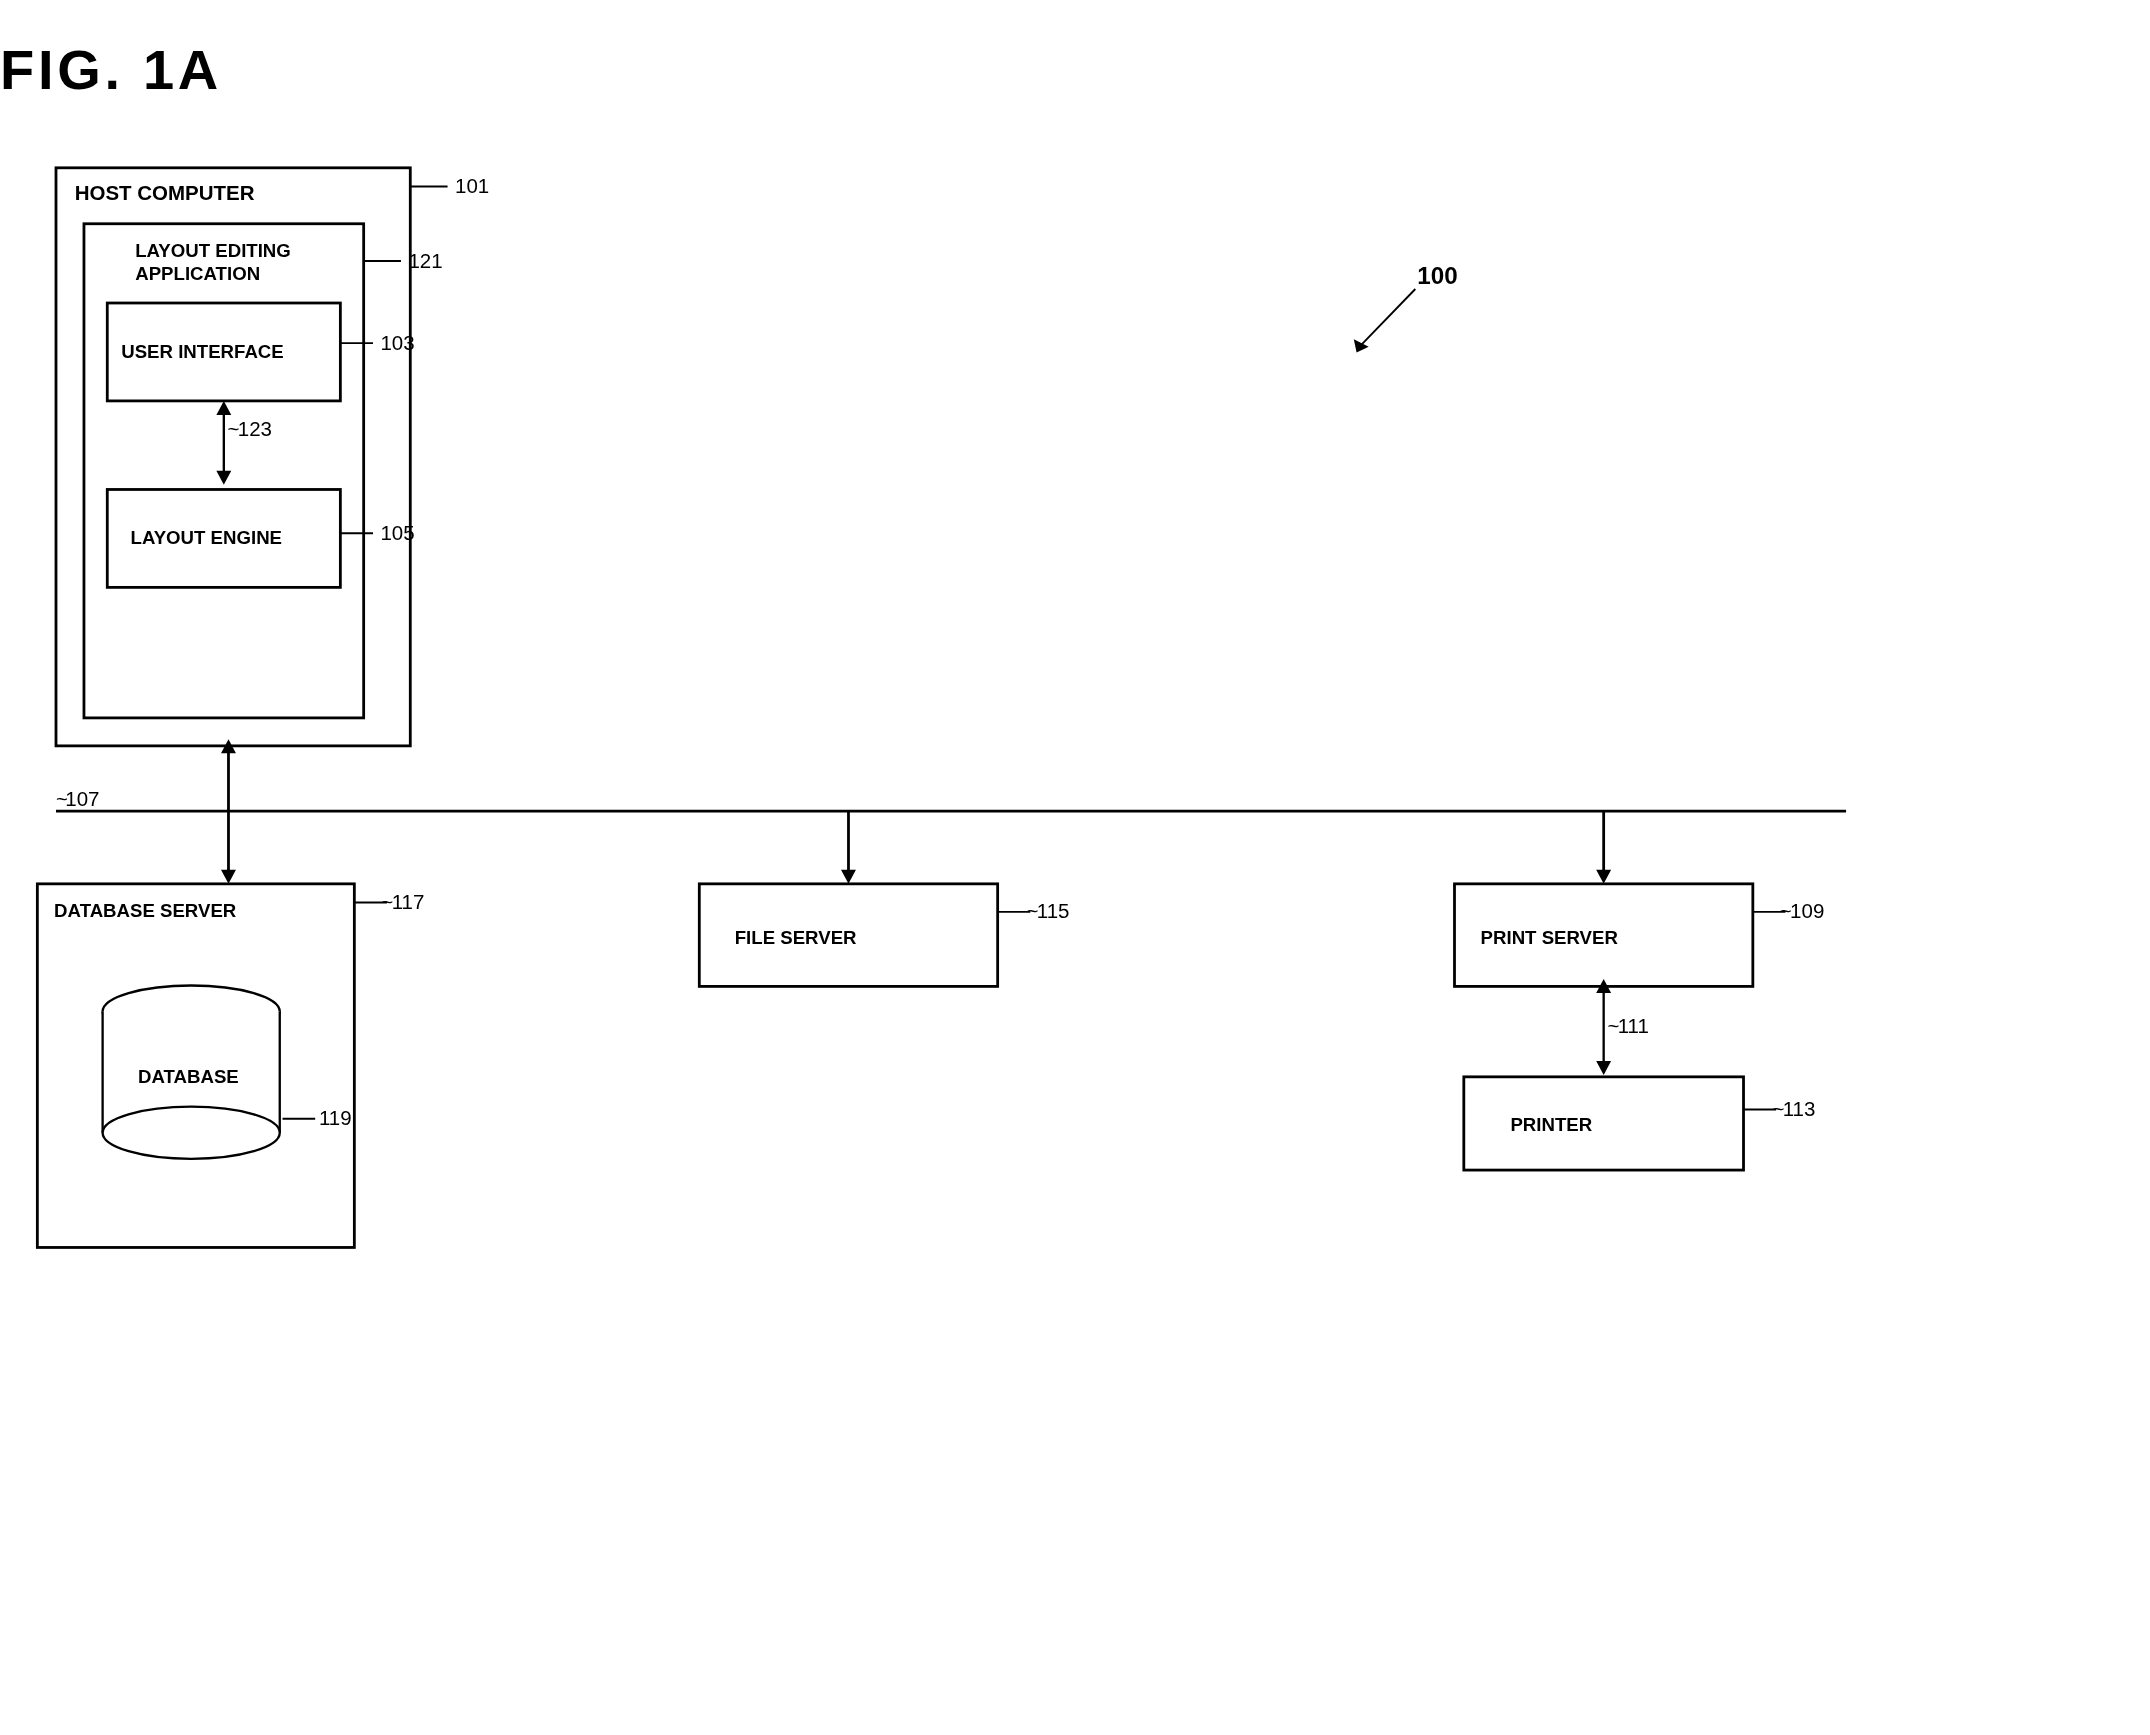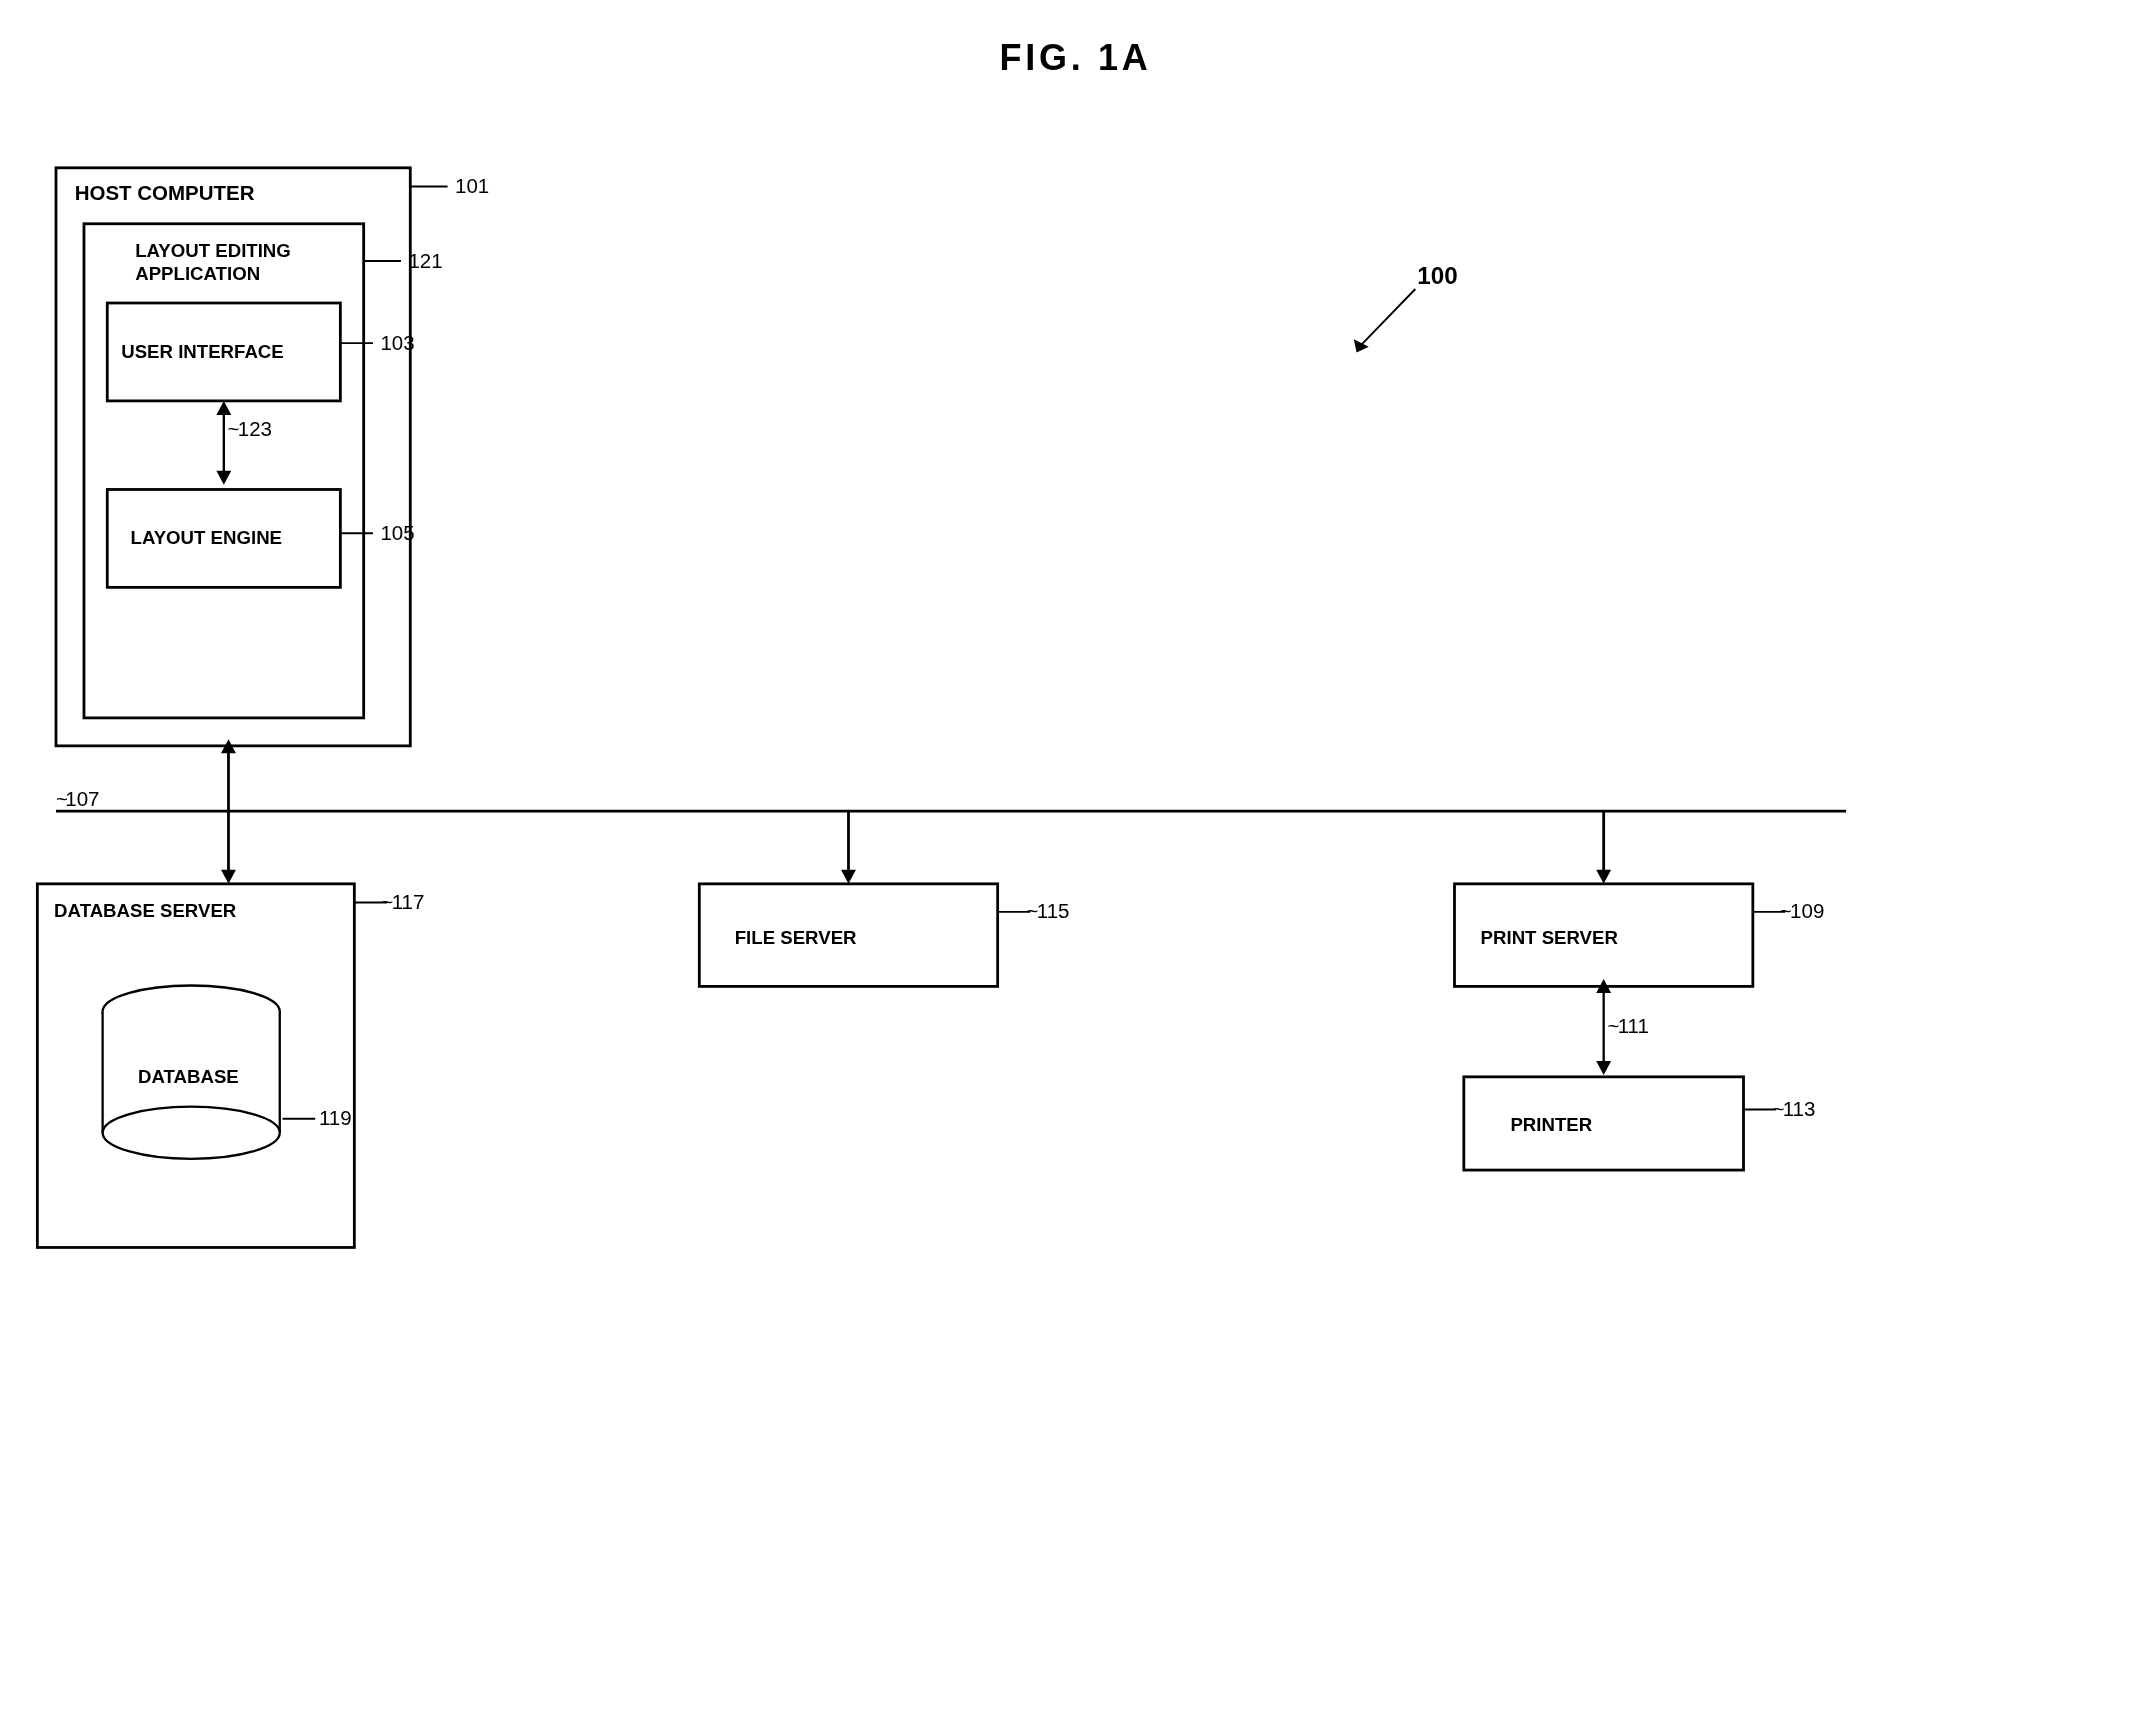--- a/index.html
+++ b/index.html
@@ -6,22 +6,22 @@
     body {
       background: #fff;
       font-family: Arial, Helvetica, sans-serif;
       width: 2151px;
       height: 1736px;
       position: relative;
       overflow: hidden;
     }
 
     .diagram-title {
-      text-align: center;
-      font-size: 36px;
+      text-align: left;
+      font-size: 56px;
       font-weight: bold;
       padding-top: 37px;
       letter-spacing: 3.7px;
     }
 
     
     .svg-overlay {
       position: absolute;
       top: 0;
       left: 0;

